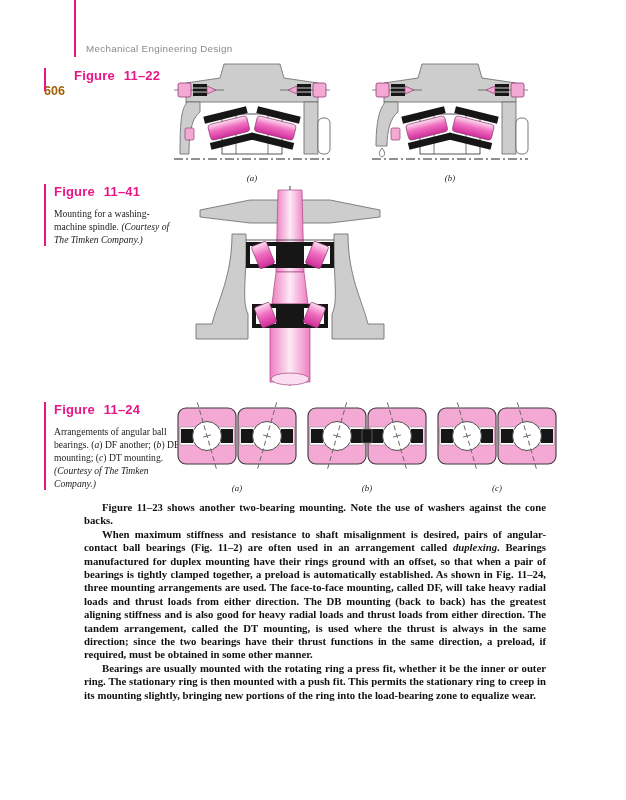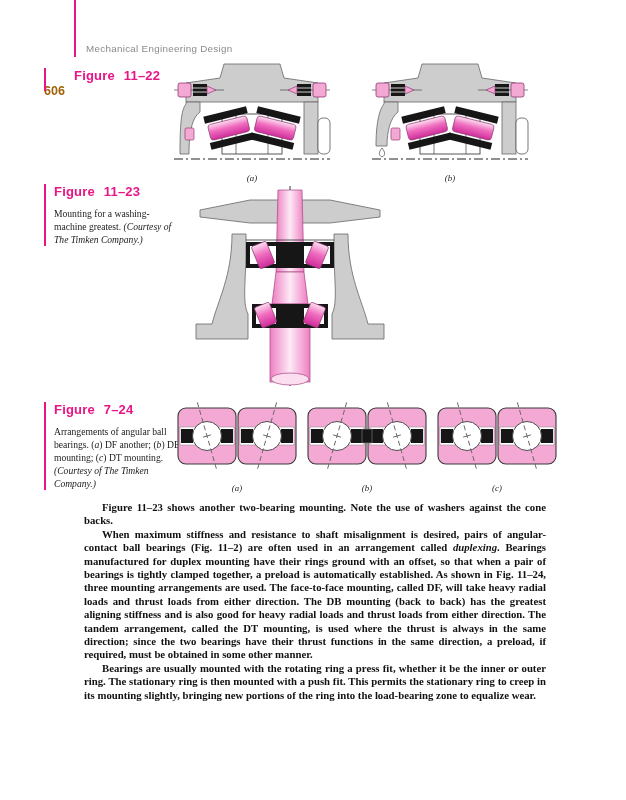--- a/index.html
+++ b/index.html
@@ -120,22 +120,22 @@
         <rect x="83" y="58" width="40" height="16" rx="3" fill="url(#rollG)" stroke="#8f3a74" stroke-width="0.7"></rect>
         <rect x="81" y="76" width="44" height="7" fill="#161616"></rect>
       </g>
       <rect x="21" y="66" width="9" height="12" rx="1.5" fill="#f3a9d4" stroke="#8f3a74" stroke-width="0.7"></rect>
       <path d="M12 86 C9 90 8 93 12 95 C16 93 15 90 12 86 Z" fill="#fff" stroke="#444" stroke-width="0.7"></path>
     </svg>
     <div class="sublabel">(b)</div>
   </div>
 
   <div class="figblock" style="top:184px;">
-    <div class="figlabel">Figure 11–23</div>
-    <div class="figcap w118"><span>Mounting for a washing-machine greatest. </span><span class="it">(Courtesy of The Timken Company.)</span></div>
+    <div class="figlabel">Figure 11–41</div>
+    <div class="figcap w118"><span>Mounting for a washing-machine spindle. </span><span class="it">(Courtesy of The Timken Company.)</span></div>
   </div>
 
   <div class="art" style="left:190px;top:186px;width:200px;">
     <svg width="200" height="205" viewBox="0 0 200 205">
       <line x1="100" y1="0" x2="100" y2="203" stroke="#222" stroke-width="0.9" stroke-dasharray="8 3 2 3"></line>
       <path d="M10 24 L60 14 L140 14 L190 24 L190 31 L140 37 L60 37 L10 31 Z" fill="#cdcdcd" stroke="#666" stroke-width="0.8"></path>
       <path d="M42 48 C42 90 28 114 22 138 L6 138 L6 153 L58 153 L58 128 C52 116 56 96 56 60 L56 48 Z" fill="#cdcdcd" stroke="#666" stroke-width="0.8"></path>
       <path d="M158 48 C158 90 172 114 178 138 L194 138 L194 153 L142 153 L142 128 C148 116 144 96 144 60 L144 48 Z" fill="#cdcdcd" stroke="#666" stroke-width="0.8"></path>
       <polygon points="88,4 112,4 114,86 86,86" fill="url(#shaftG)" stroke="#a84583" stroke-width="0.7"></polygon>
       <polygon points="86,86 114,86 118,118 82,118" fill="url(#shaftG)" stroke="#a84583" stroke-width="0.7"></polygon>
@@ -157,21 +157,21 @@
       <g transform="rotate(-22 76 130)">
           <rect x="68" y="118" width="16" height="22" rx="2" fill="url(#rollG)" stroke="#8f3a74" stroke-width="0.7"></rect>
         </g>
       <g transform="rotate(22 124 130)">
           <rect x="116" y="118" width="16" height="22" rx="2" fill="url(#rollG)" stroke="#8f3a74" stroke-width="0.7"></rect>
         </g>
     </svg>
   </div>
 
   <div class="figblock" style="top:402px;">
-    <div class="figlabel">Figure 7–24</div>
+    <div class="figlabel">Figure 11–24</div>
     <div class="figcap w130"><span>Arrangements of angular ball bearings. (</span><span class="it">a</span><span>) DF another; (</span><span class="it">b</span><span>) DB mounting; (</span><span class="it">c</span><span>) DT mounting. </span><span class="it">(Courtesy of The Timken Company.)</span></div>
   </div>
 
   <div class="art" style="left:176px;top:400px;width:122px;">
     <svg width="122" height="78" viewBox="0 0 122 78">
       <rect x="2" y="8" width="58" height="56" rx="8" fill="#f3a9d4" stroke="#3a3a3a" stroke-width="1.1"></rect>
       <rect x="62" y="8" width="58" height="56" rx="8" fill="#f3a9d4" stroke="#3a3a3a" stroke-width="1.1"></rect>
       <rect x="4" y="27" width="54" height="18" fill="#fff" stroke="#888" stroke-width="0.5"></rect>
       <rect x="64" y="27" width="54" height="18" fill="#fff" stroke="#888" stroke-width="0.5"></rect>
       <rect x="5" y="29" width="12" height="14" fill="#161616"></rect>

